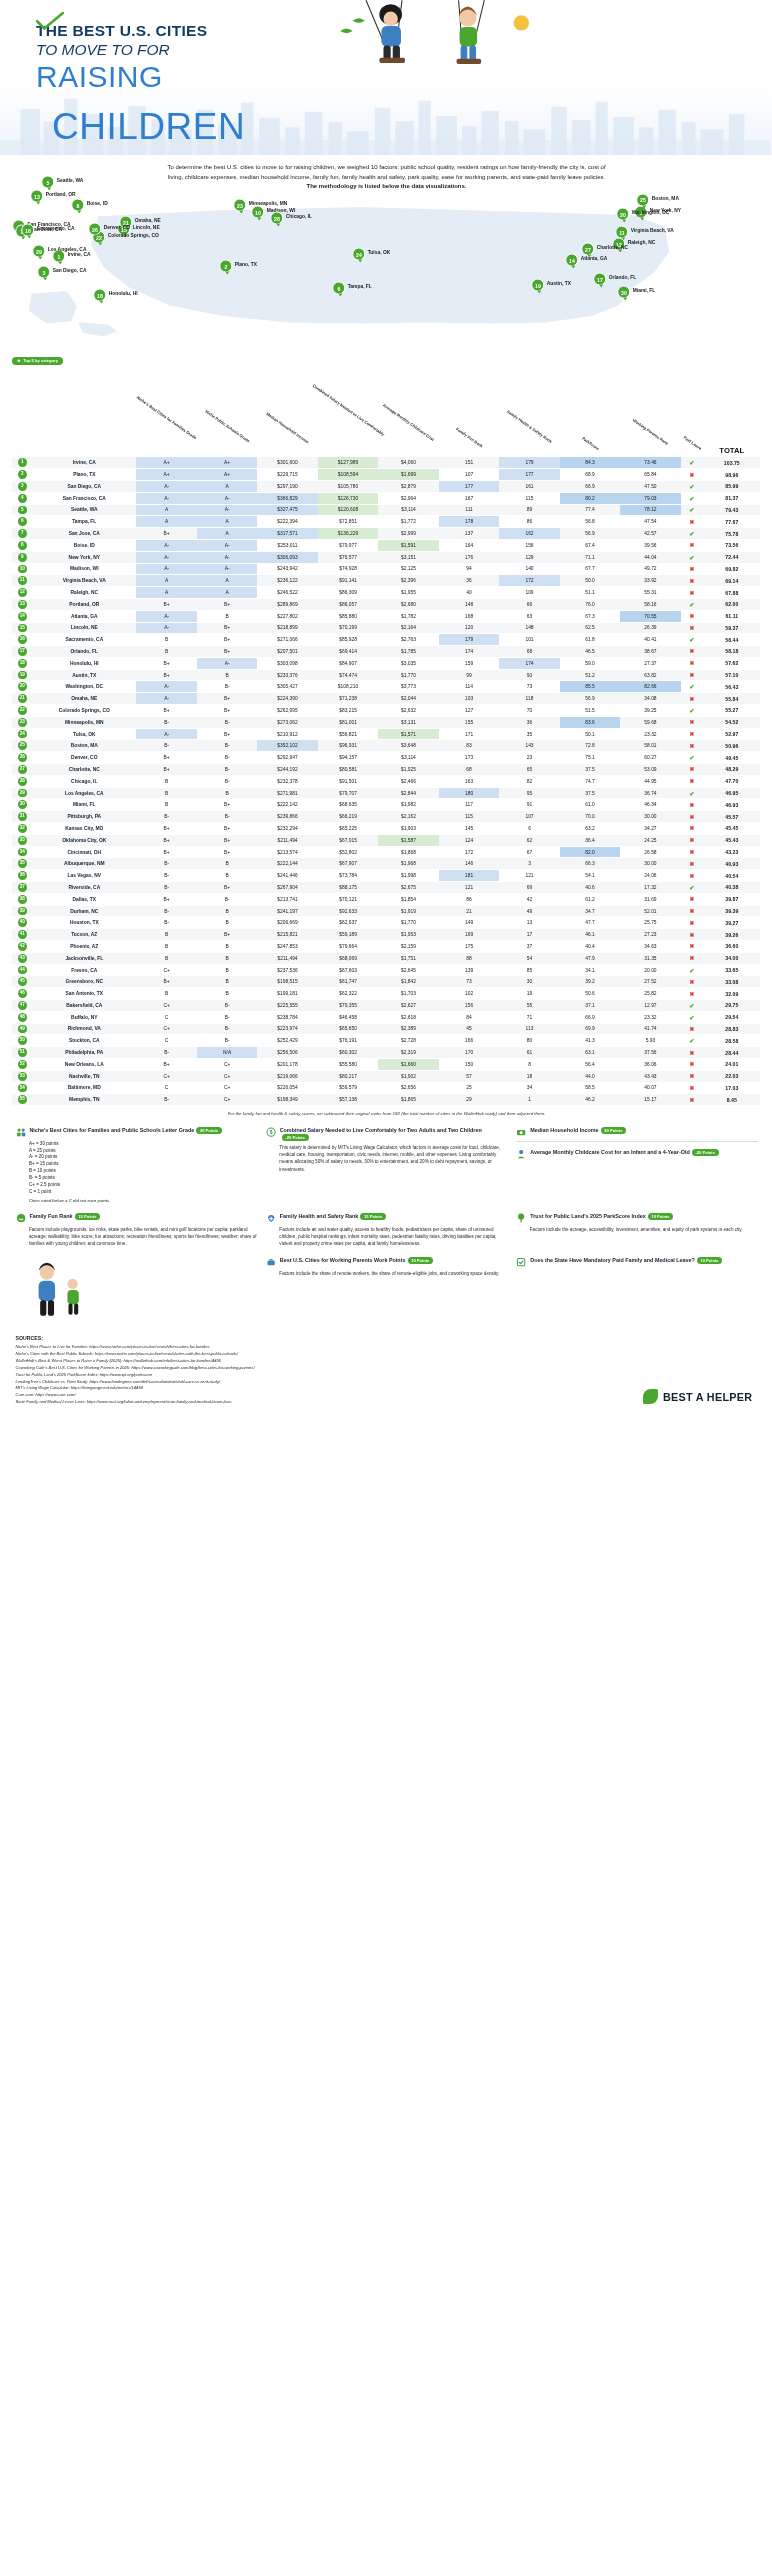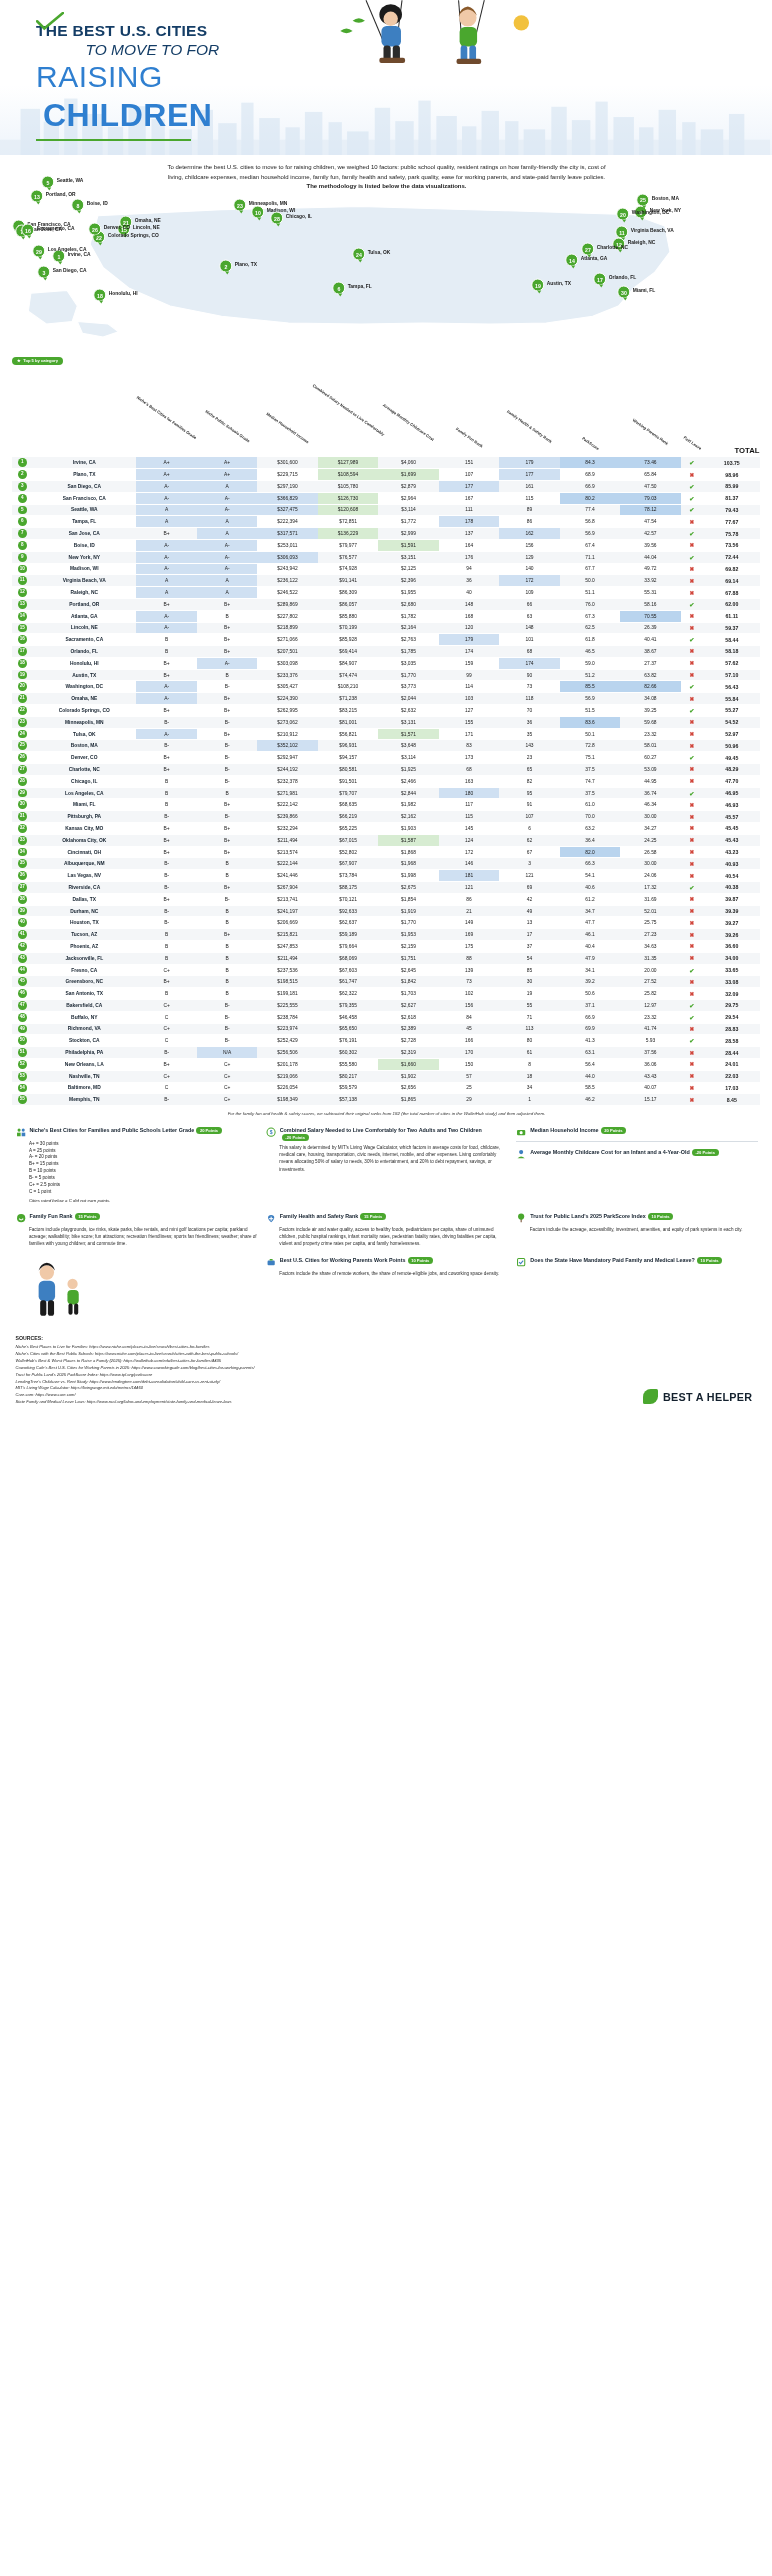--- a/index.html
+++ b/index.html
@@ -43,37 +43,36 @@
     margin: 0 0 1px 0;
     text-transform: uppercase;
   }
   .t2 {
     font-size: 15.5px;
     font-style: italic;
     color: #143d66;
     margin: 0 0 2.1px 0;
     text-transform: uppercase;
     font-weight: normal;
-    text-align: right;
   }
   .t3 {
     font-size: 30px;
     font-weight: normal;
     color: #2f7fd0;
     line-height: 1.0;
     margin: 3.1px 0 0 0;
     text-transform: uppercase;
     letter-spacing: 0.5px;
   }
   .t4 {
-    font-size: 32px;
-    font-weight: bold;
+    font-size: 37px;
+    font-weight: normal;
     color: #2f7fd0;
     line-height: 1.05;
-    margin: 7px;
+    margin: 16px;
     text-transform: uppercase;
     letter-spacing: 0.5px;
   }
   .underline-bar {
     width: 155px; height: 2.1px;
     background: #4aa72e;
     margin-top: 5.2px;
   }
 
   
@@ -147,21 +146,20 @@
     display: inline-block;
     writing-mode: vertical-rl;
     transform: rotate(-55deg);
     white-space: nowrap;
     font-size: 4px;
   }
   table.rank th.total-col {
     font-size: 7.7px;
     color: #111;
     transform: none;
-    text-align: right;
   }
   table.rank td {
     padding: 1px 1.5px;
     text-align: center;
     border-bottom: 0.5px solid #ffffff;
     height: 9.8px;
   }
   td.rk {
     width: 11.3px;
     text-align: center;

